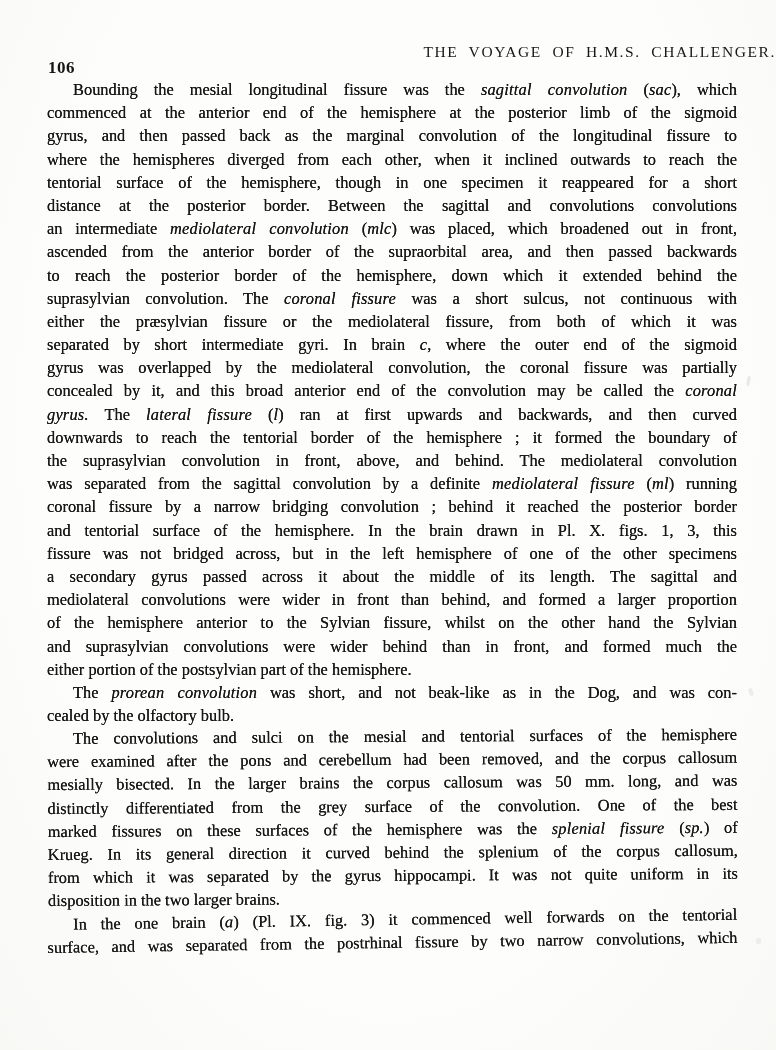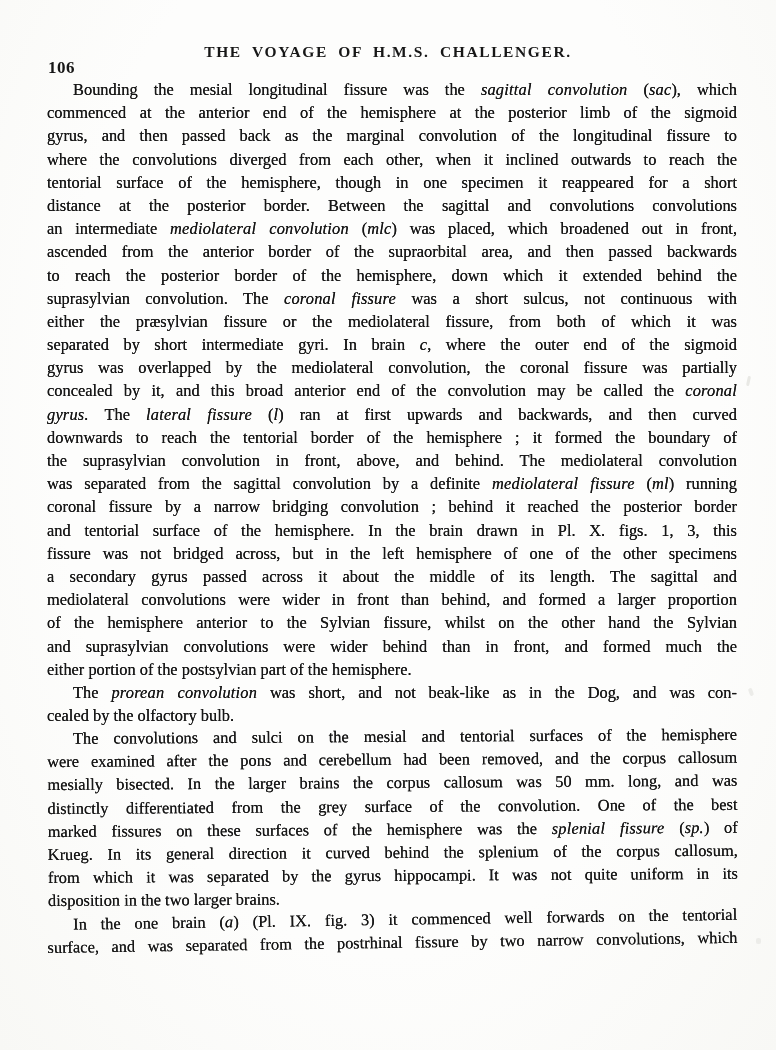--- a/index.html
+++ b/index.html
@@ -18,22 +18,22 @@
   }
   .header {
     position: absolute; top: 42px; left: 0; right: 0; height: 20px;
   }
   .pagenum {
     position: absolute; left: 48px; top: 16px;
     font-size: 17px; font-weight: bold; letter-spacing: 0.5px;
   }
   .title {
     position: absolute; left: 0; right: 0; top: 1px;
-    text-align: center;
-    font-size: 15.5px; font-weight: bold;
+    text-align: right;
+    font-size: 15.5px; font-weight: normal;
     letter-spacing: 1.6px; word-spacing: 5px;
   }
   .body-text {
     position: absolute; left: 47px; top: 78px; width: 690px;
   }
   .para { transform-origin: 0 0; }
   .line {
     height: 23.2px; line-height: 23.2px;
     font-size: 16.4px;
     text-align: justify;
@@ -58,21 +58,21 @@
 <div class="page">
   <div class="header">
     <span class="pagenum">106</span>
     <div class="title">THE VOYAGE OF H.M.S. CHALLENGER.</div>
   </div>
   <div class="body-text">
       <div class="para">
         <div class="line indent">Bounding the mesial longitudinal fissure was the <i>sagittal convolution</i> (<i>sac</i>), which</div>
         <div class="line">commenced at the anterior end of the hemisphere at the posterior limb of the sigmoid</div>
         <div class="line">gyrus, and then passed back as the marginal convolution of the longitudinal fissure to</div>
-        <div class="line">where the convolutions diverged from each other, when it inclined outwards to reach the</div>
+        <div class="line">where the hemispheres diverged from each other, when it inclined outwards to reach the</div>
         <div class="line">tentorial surface of the hemisphere, though in one specimen it reappeared for a short</div>
         <div class="line">distance at the posterior border.  Between the sagittal and convolutions convolutions</div>
         <div class="line">an intermediate <i>mediolateral convolution</i> (<i>mlc</i>) was placed, which broadened out in front,</div>
         <div class="line">ascended from the anterior border of the supraorbital area, and then passed backwards</div>
         <div class="line">to reach the posterior border of the hemisphere, down which it extended behind the</div>
         <div class="line">suprasylvian convolution.  The <i>coronal fissure</i> was a short sulcus, not continuous with</div>
         <div class="line">either the præsylvian fissure or the mediolateral fissure, from both of which it was</div>
         <div class="line">separated by short intermediate gyri.  In brain <i>c</i>, where the outer end of the sigmoid</div>
         <div class="line">gyrus was overlapped by the mediolateral convolution, the coronal fissure was partially</div>
         <div class="line">concealed by it, and this broad anterior end of the convolution may be called the <i>coronal</i></div>

